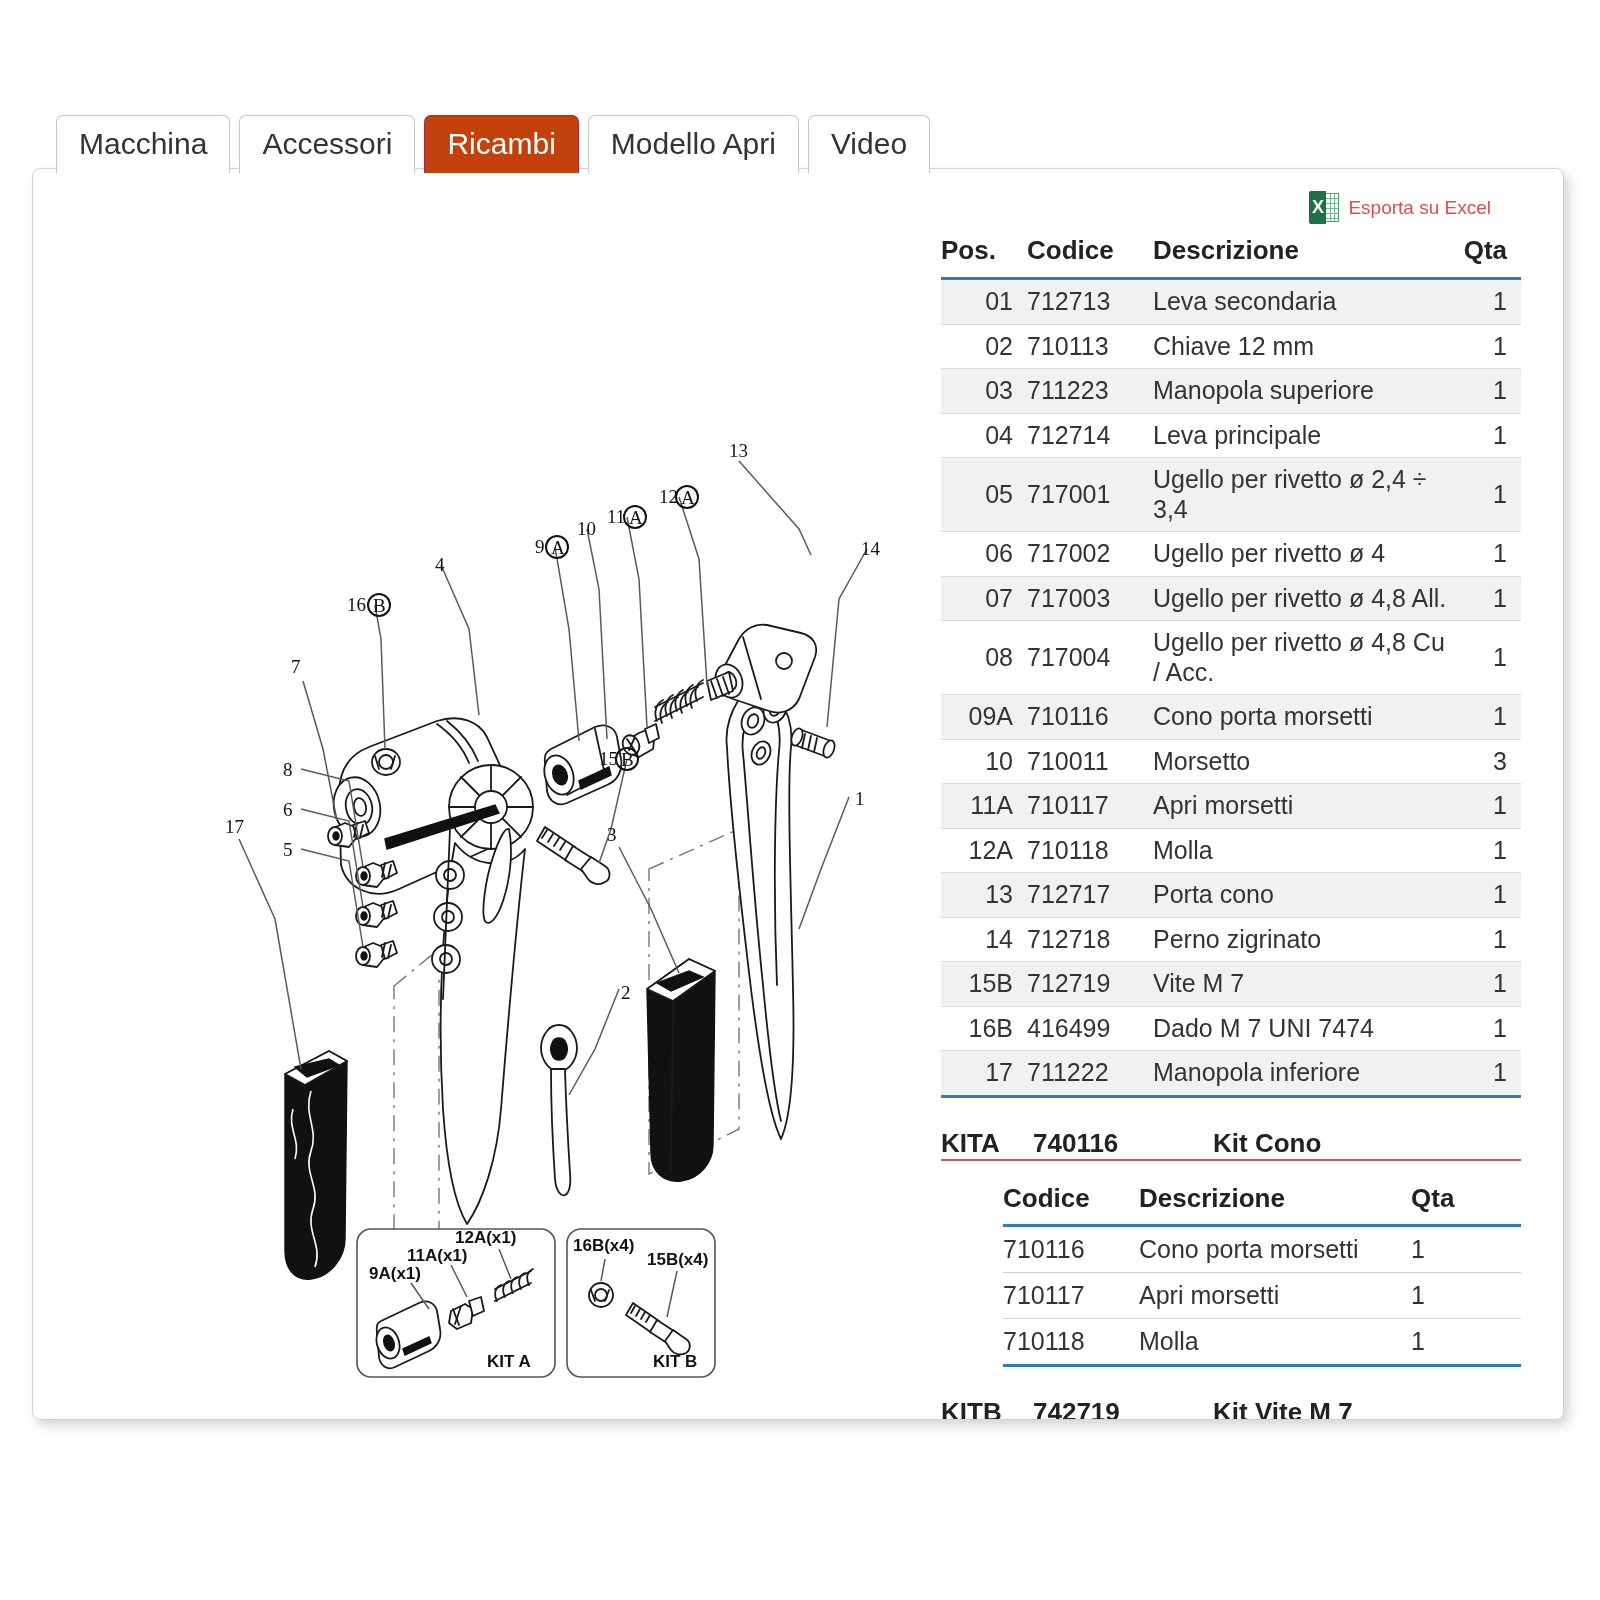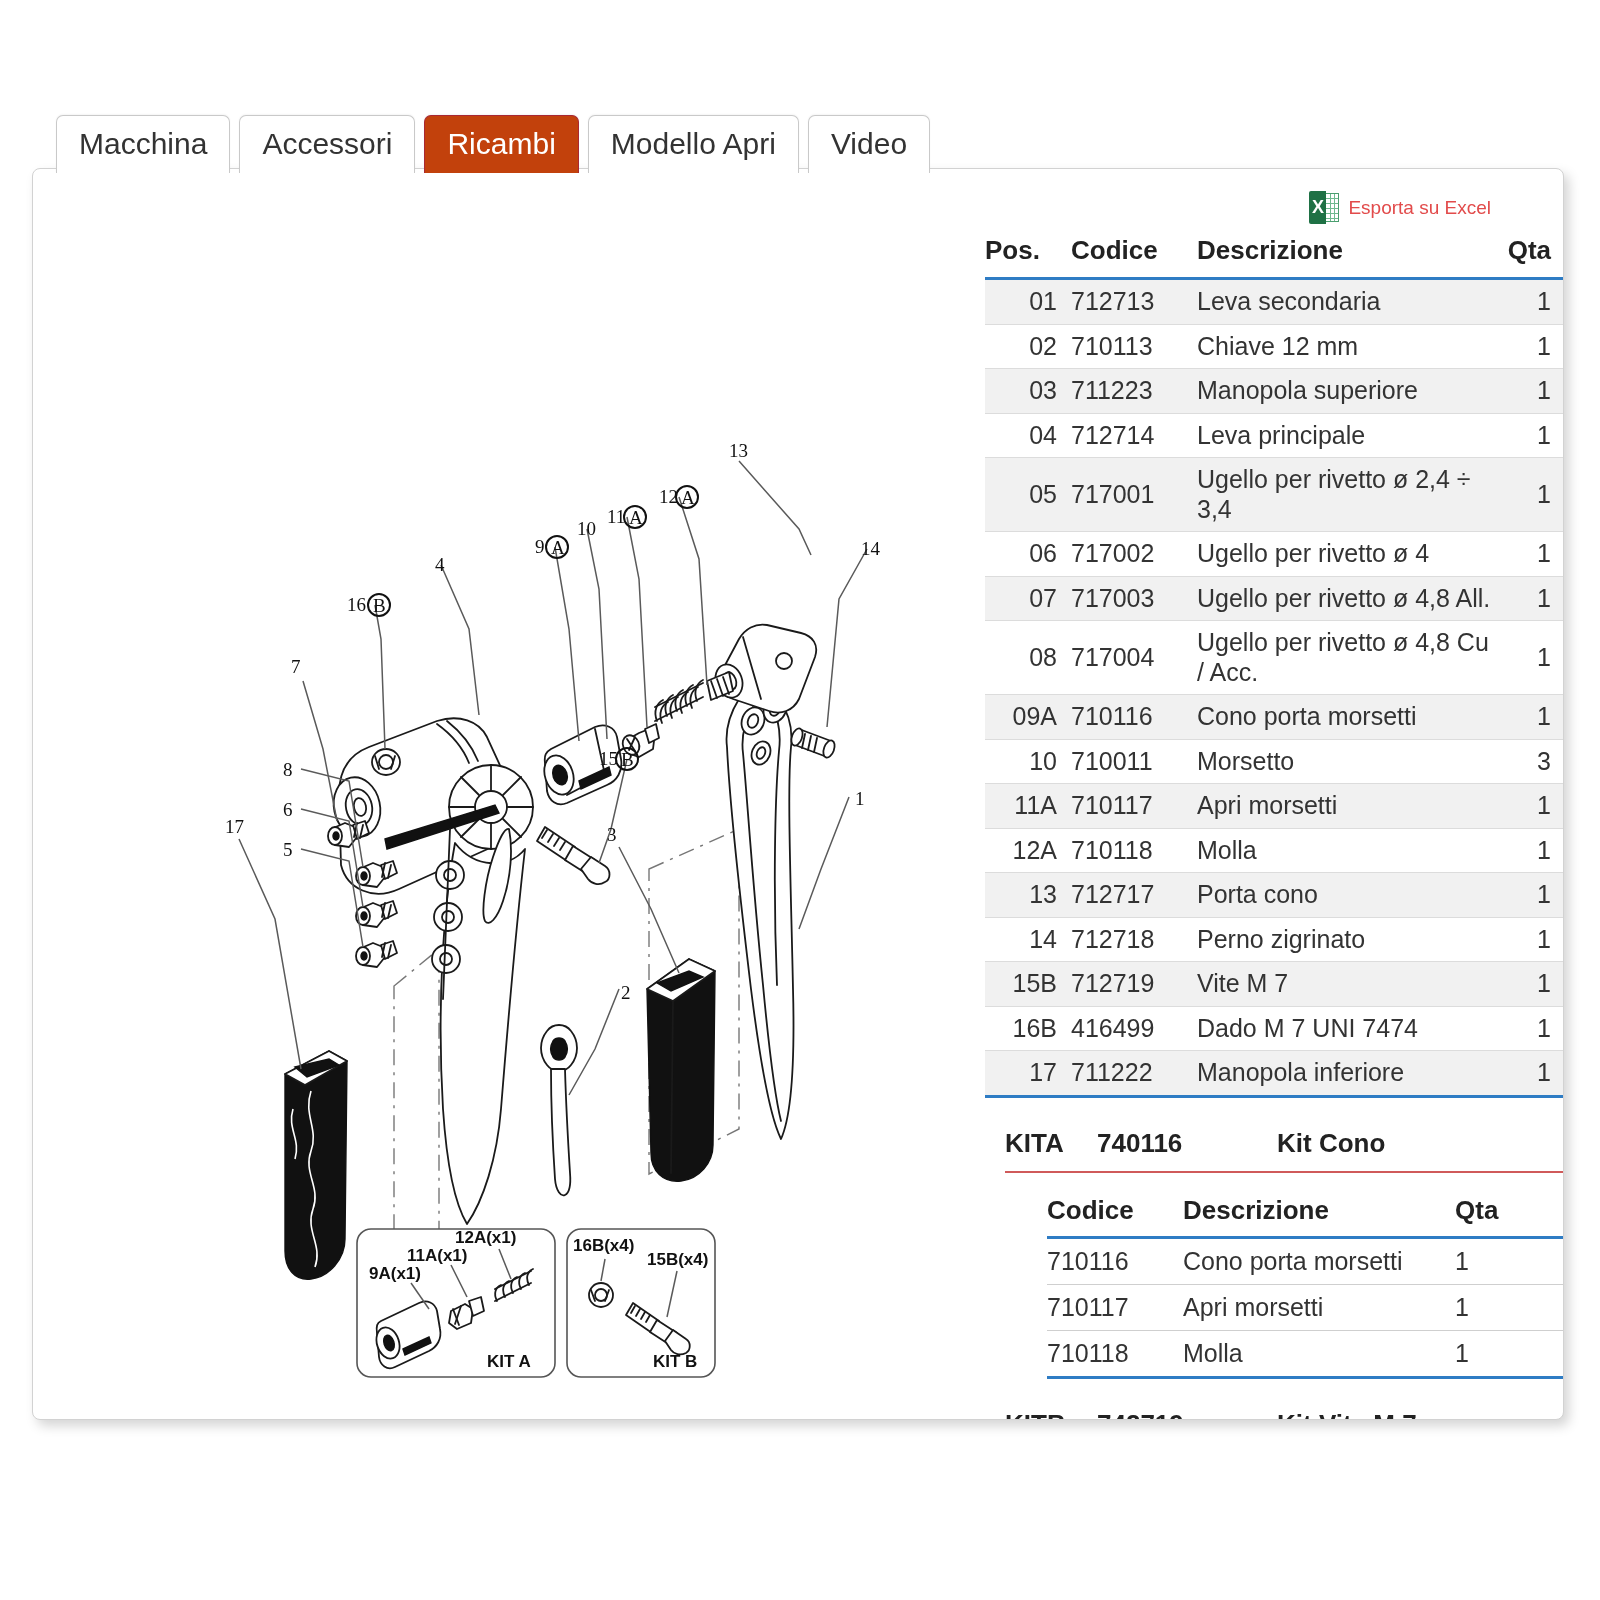--- a/index.html
+++ b/index.html
@@ -78,41 +78,41 @@
   .excel-icon .right u{position:absolute;top:0;bottom:0;width:1px;background:#6fb98f;display:block;}
   .excel-icon .right u:nth-of-type(1){left:4px}
   .excel-icon .right u:nth-of-type(2){left:8px}
   .excel-label{font-size:19px;color:#e24b4b;line-height:1;}
 
   
   .drawing{position:absolute;left:6px;top:60px;width:880px;height:1180px;}
   .drawing svg{display:block;}
 
   
-  .tables{position:absolute;left:952px;top:62px;width:580px;}
+  .tables{position:absolute;left:908px;top:62px;width:580px;}
   table{border-collapse:collapse;width:100%;}
   .main-table{font-size:25px;color:#333;}
   .main-table thead th{
     font-weight:bold;color:#222;padding:4px 0 11px 0;
     border-bottom:3px solid #2e7cc4;text-align:left;font-size:26px;
   }
   .main-table thead th.qta{text-align:right;padding-right:14px;}
   .main-table td{padding:7px 0 7px 0;border-bottom:1px solid #dcdcdc;line-height:1.18;}
   .main-table tbody tr:nth-child(odd){background:#f1f1f1;}
   .main-table tbody tr:last-child td{border-bottom:3px solid #2e7cc4;}
   .c-pos{width:72px;text-align:right;padding-right:14px !important;}
   .c-cod{width:110px;text-align:left;}
   .c-desc{text-align:left;padding-left:16px !important;}
   .c-qta{width:60px;text-align:right;padding-right:14px !important;}
 
   .kit-block{margin-top:30px;}
   .kit-head{
     display:flex;align-items:flex-start;
     font-size:26px;font-weight:bold;color:#222;
-    padding-bottom:12px;border-bottom:2px solid #d05a5a;margin-left:20px;
+    border-bottom:2px solid #d05a5a;
   }
   .kit-head .k-id{width:92px;}
   .kit-head .k-code{width:180px;}
   .kit-head .k-name{}
   .sub-wrap{padding-left:62px;margin-top:22px;}
   .sub-table{font-size:25px;color:#333;}
   .sub-table thead th{
     font-weight:bold;color:#222;text-align:left;padding:0 0 10px 0;
     border-bottom:3px solid #2e7cc4;font-size:26px;
   }

